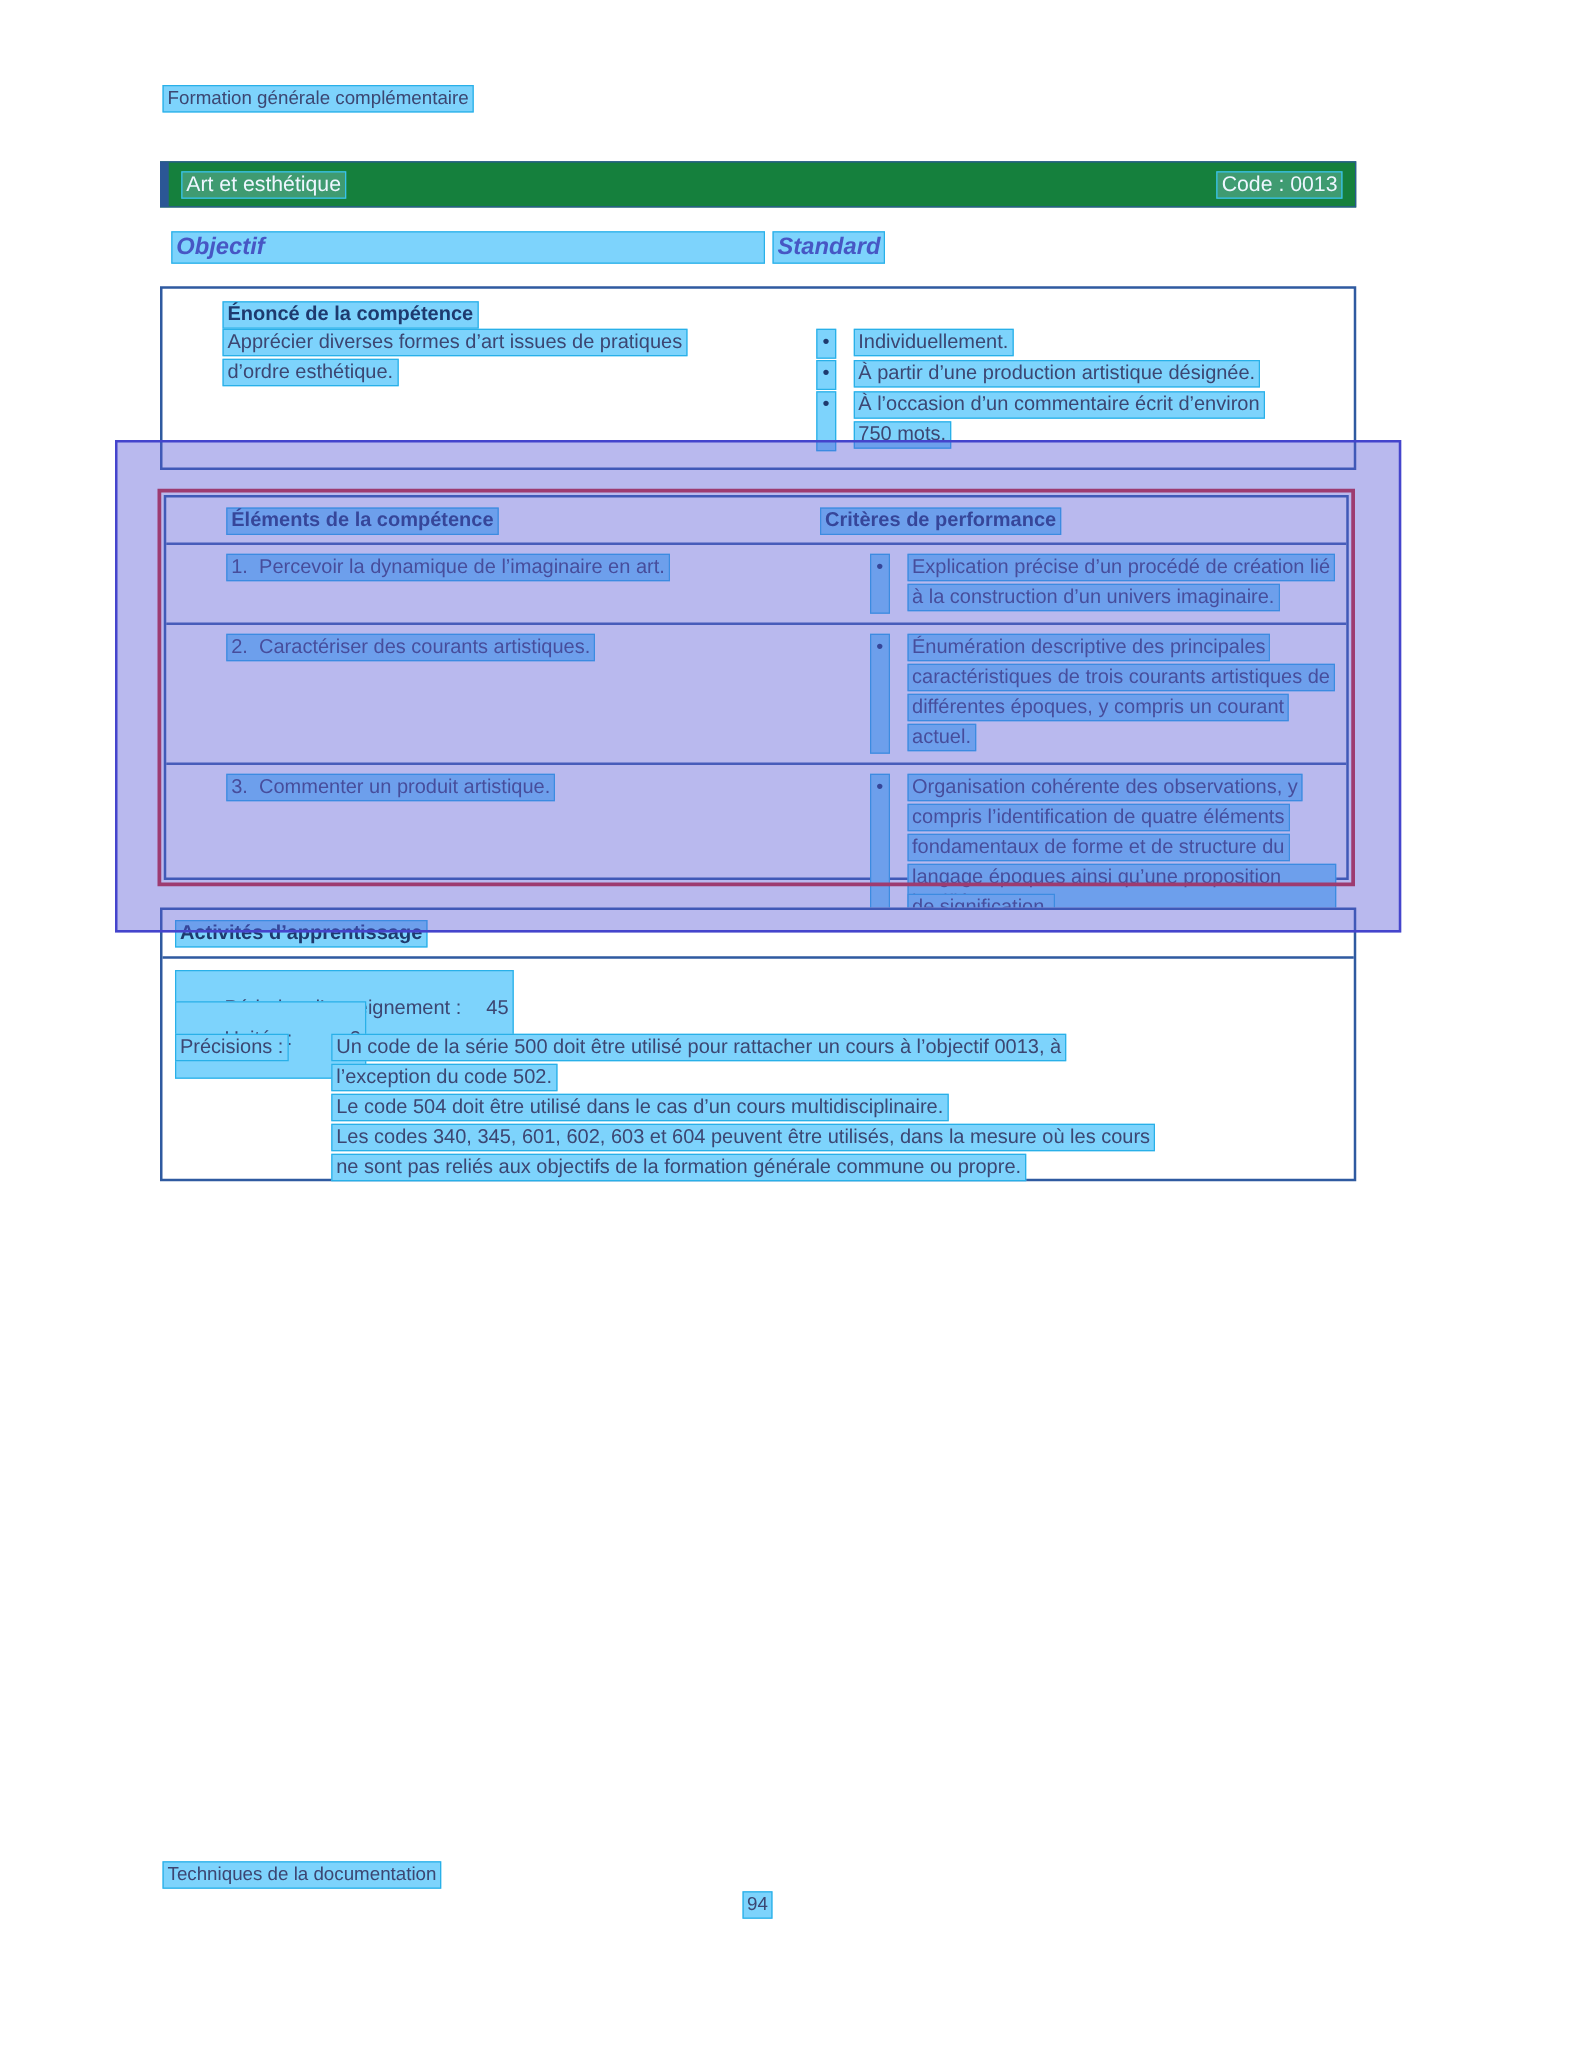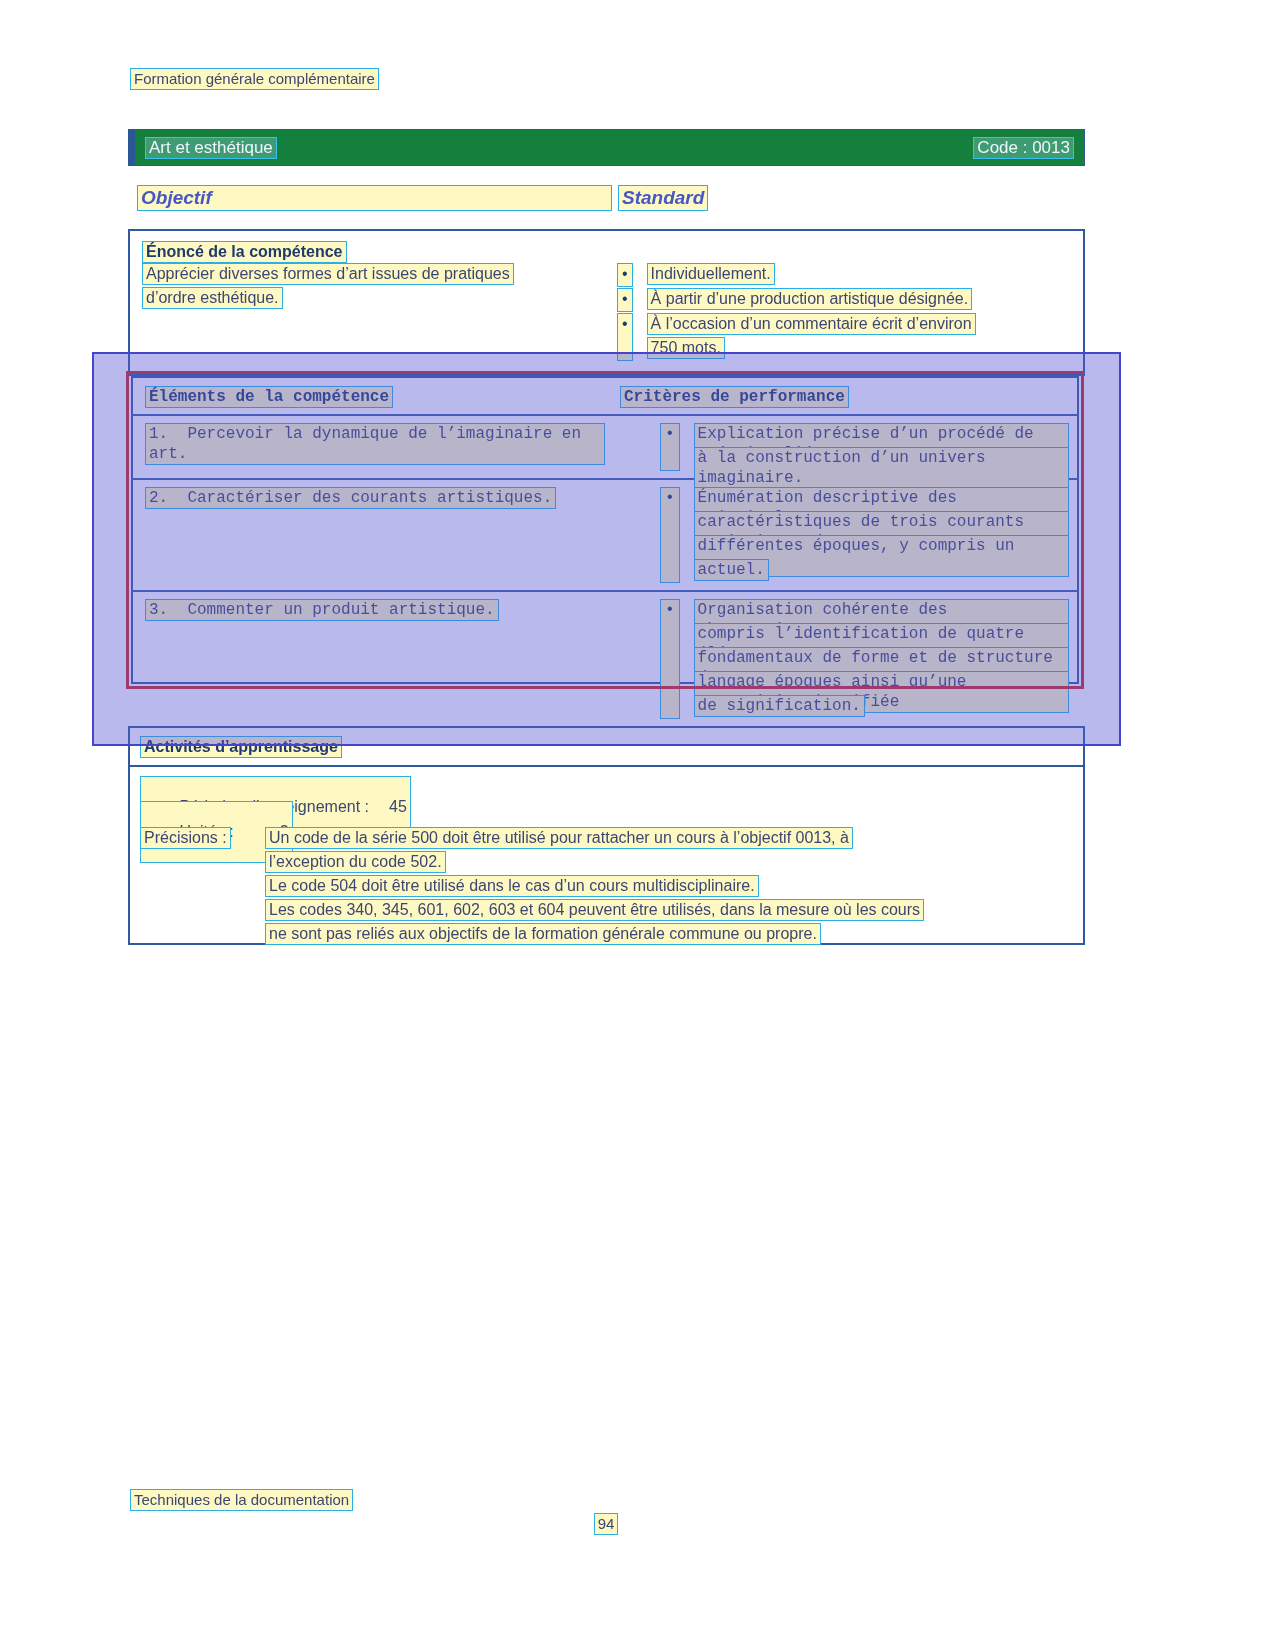--- a/index.html
+++ b/index.html
@@ -3,21 +3,21 @@
 <meta charset="utf-8">
 <style>
   * { margin:0; padding:0; box-sizing:border-box; }
   html,body { background:#ffffff; }
   .page {
     position:relative; width:1275px; height:1651px; background:#ffffff;
     font-family:"Liberation Sans", sans-serif; color:#3c4672; overflow:hidden;
   }
   
   .hl {
-    display:inline-block; background:#fef9c3; border:1px solid #29b0e8;
+    display:inline-block; background:#7dd3fc; border:1px solid #29b0e8;
     padding:0 3px; white-space:pre-wrap; line-height:20px;
   }
   .b { font-weight:bold; color:#1e3a6e; }
   .line { height:24px; }
   
   .top-note { position:absolute; left:130px; top:68px; font-size:15px; }
   
   .title-bar {
     position:absolute; left:128px; top:129px; width:957px; height:37px;
     background:#15803d; border:1px solid #2b5795; border-left:7px solid #2b5795;
@@ -25,31 +25,31 @@
     font-size:17px;
   }
   .title-bar .hl { background:rgba(173,227,248,0.28); border-color:#35c4ef; color:#eef6ff; }
   
   .obj-row { position:absolute; left:137px; top:185px; display:flex;border-radius:11px; }
   .obj-row .hl { font-size:19px; font-weight:bold; font-style:italic; color:#4757c4; line-height:24px; }
   .obj-row .wide { width:475px; }
   .obj-row .std { margin-left:6px; }
   
   .tbl { position:absolute; border:2px solid #2f5aa0; background:#ffffff; font-size:16px; }
-  .trow { display:flex; }
+  .trow { display:flex;padding-left:36px; }
   .tc-left { width:472px; padding-left:12px; }
   .tc-right { flex:1; padding-left:15px; padding-right:8px; }
   #t1 { left:128px; top:229px; width:957px; height:147px; padding-top:10px; }
   #t1 .tbody { }
   .bitem { display:flex; gap:14px; margin-bottom:1px; }
   .bullet { line-height:20px; padding:0 4px; color:#1e3a6e; }
   
   #t2 {
-    left:131px; top:376px; width:948px; height:308px;
-    border:2px solid #2f5aa0; outline:3px solid #cf2626; outline-offset:2px;font-family:Liberation Mono, monospace;
+    left:131px; top:396px; width:948px; height:308px;
+    border:2px solid #2f5aa0; outline:3px solid #cf2626; outline-offset:2px;
   }
   #t2 .thead { border-bottom:2px solid #3b5fa6; padding-top:8px; padding-bottom:6px; }
   #t2 .erow { border-bottom:2px solid #3b5fa6; padding-top:7px; padding-bottom:6px;gap:40px; }
   #t2 .erow:last-child { border-bottom:none; }
   
   #t3 { left:128px; top:726px; width:957px; height:219px; padding:8px 10px; }
   #t3 .rule { border-top:2px solid #2f5aa0; margin:7px -10px 9px -10px; }
   #t3 .row { margin-bottom:1px; }
   .gap-p { margin-left:20px; }
   .gap-u { margin-left:46px; }

